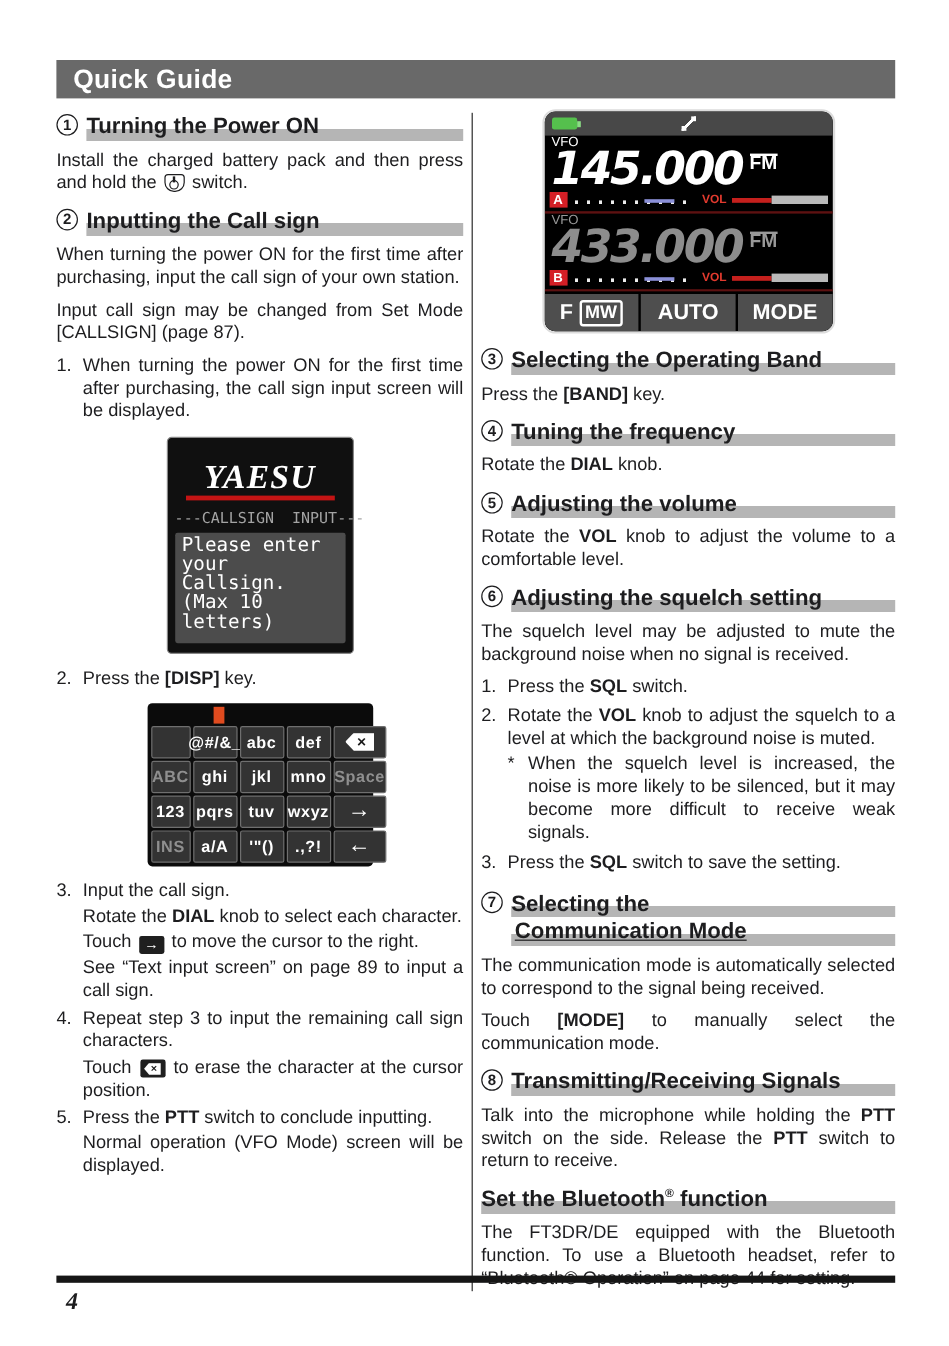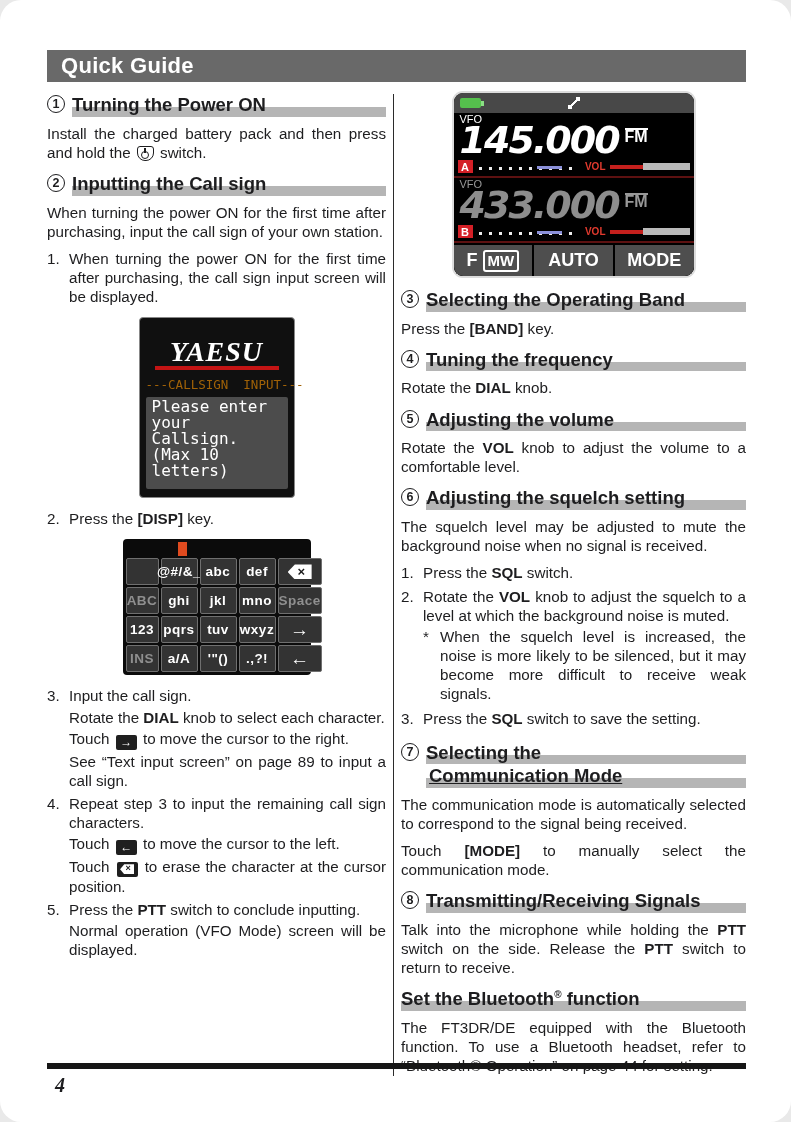--- a/index.html
+++ b/index.html
@@ -1,18 +1,18 @@
 <!DOCTYPE html>
 <html><head>
 <meta charset="utf-8">
 <style>
   * { box-sizing: border-box; margin: 0; padding: 0; }
   html,body { background:#e9e9e9; }
   body { font-family:"Liberation Sans", sans-serif; }
-  .page { position:relative; width:791px; height:1122px; background:#ffffff; margin:0 auto; overflow:hidden; color:#1d1d1f;border-radius:21px; }
+  .page { position:relative; width:791px; height:1122px; background:#ffffff; margin:0 auto; overflow:hidden; color:#1d1d1f; }
 
   
   .header-bar { position:absolute; left:47px; top:50px; width:699px; height:32px; background:#696969; color:#fff; font-size:22px; font-weight:bold; line-height:32px; padding-left:14px; letter-spacing:0.3px; }
 
   
   .content { position:absolute; left:47px; top:92px; width:699px; display:flex; align-items:stretch; min-height:962px; }
   .col-left { width:339px; }
   .divider { width:1px; background:#2b2b2b; margin:2px 7px 8px 7px; }
   .col-right { flex:1; min-width:0; }
 
@@ -45,21 +45,21 @@
   .pent-sm { width:14px; height:10px; }
   .pent-sm::before { font-size:9px; }
   .pwr { display:inline-block; position:relative; width:17px; height:15px; border:1.7px solid #1d1d1f; border-radius:3px 3px 8px 8px; vertical-align:-3px; margin:0 2px; }
   .pwr::before { content:""; position:absolute; left:3px; top:4px; width:6px; height:6px; border:1.5px solid #1d1d1f; border-radius:50%; }
   .pwr::after { content:""; position:absolute; left:6.5px; top:1px; width:1.6px; height:5px; background:#1d1d1f; }
 
   
   .cs { width:156px; margin:9px auto 11px; background:#101010; border:1px solid #888; border-radius:4px; padding:20px 6px 8px; }
   .cs-logo { font-family:"Liberation Serif", serif; font-weight:bold; font-style:italic; color:#fff; text-align:center; font-size:28px; line-height:27px; letter-spacing:1px; }
   .cs-redbar { height:4px; background:#c41414; margin:1px 9px 7px; }
-  .cs-title { font-family:"DejaVu Sans Mono", monospace; color:#a16207; font-size:12.5px; text-align:center; white-space:pre; }
+  .cs-title { font-family:"DejaVu Sans Mono", monospace; color:#a3a3a3; font-size:12.5px; text-align:center; white-space:pre; }
   .cs-box { background:#4c4c4c; margin-top:5px; padding:2px 6px 10px; font-family:"DejaVu Sans Mono", monospace; color:#fff; font-size:16px; line-height:16px; border-radius:2px; }
 
   
   .kb { width:188px; margin:9px auto 11px; background:#0b0b0b; padding:3px; border-radius:4px; }
   .kb-cursor { height:14px; position:relative; margin-bottom:2px; }
   .kb-cursor::before { content:""; position:absolute; left:52px; top:0; width:9px; height:14px; background:#e04b1f; }
   .kb-grid { display:grid; grid-template-columns:33px 37px 37px 37px 1fr; gap:2px; }
   .kb-key { height:27px; background:#333; border:1px solid #6f6f6f; border-radius:2px; display:flex; align-items:center; justify-content:center; color:#fff; font-weight:bold; font-size:13.5px; letter-spacing:0.5px; }
   .kb-dim { color:#8f8f8f; }
   .kb-right::before { content:"\2192"; font-size:19px; }
@@ -118,20 +118,21 @@
       </div>
       <p class="body">Install the charged battery pack and then press and hold the <span class="pwr"></span> switch.</p>
 
       <div class="h3">
         <span class="circ">2</span>
         <span class="ht">
             <span class="hline">Inputting the Call sign</span>
           </span>
       </div>
       <p class="body">When turning the power ON for the first time after purchasing, input the call sign of your own station.</p>
+      <p class="body">Input call sign may be changed from Set Mode [CALLSIGN] (page 87).</p>
 
       <div class="step">
         <span class="snum">1.</span>
         <div class="sbody">
             <p class="body">When turning the power ON for the first time after purchasing, the call sign input screen will be displayed.</p>
           </div>
       </div>
 
       <div class="cs">
         <div class="cs-logo">YAESU</div>
@@ -185,21 +186,20 @@
           <p class="body">Input the call sign.</p>
           <p class="body">Rotate the <b>DIAL</b> knob to select each character.</p>
           <p class="body">Touch <span class="ik ik-right"></span> to move the cursor to the right.</p>
           <p class="body">See “Text input screen” on page 89 to input a call sign.</p>
         </div>
       </div>
       <div class="step">
         <span class="snum">4.</span>
         <div class="sbody">
           <p class="body">Repeat step 3 to input the remaining call sign characters.</p>
-          <p class="body">Touch <span class="ik ik-left"></span> to move the cursor to the left.</p>
           <p class="body">Touch <span class="ik">
                 <span class="pent pent-sm"></span>
               </span> to erase the character at the cursor position.</p>
         </div>
       </div>
       <div class="step">
         <span class="snum">5.</span>
         <div class="sbody">
           <p class="body">Press the <b>PTT</b> switch to conclude inputting.</p>
           <p class="body">Normal operation (VFO Mode) screen will be displayed.</p>

